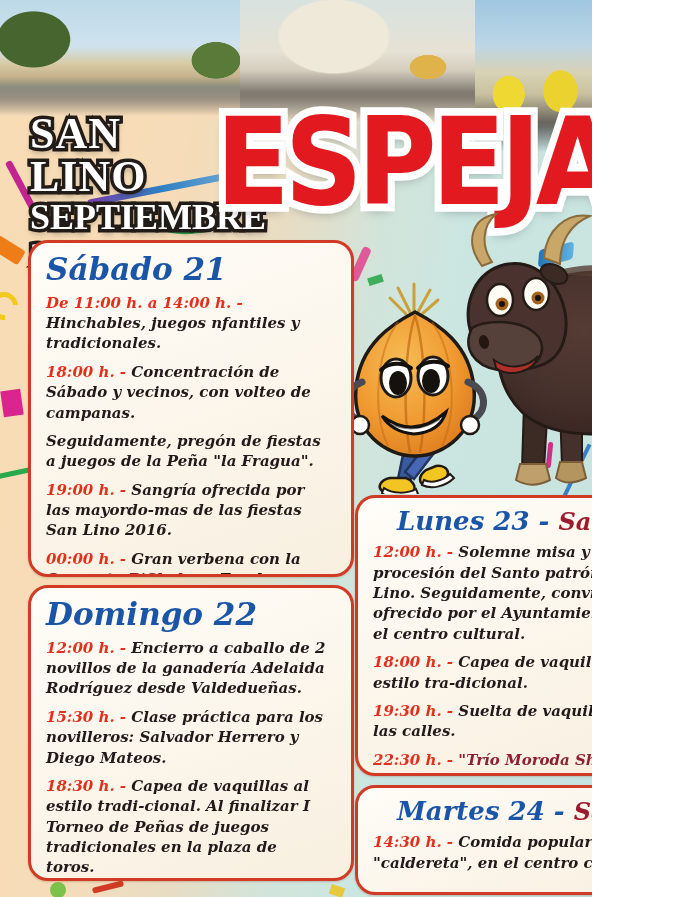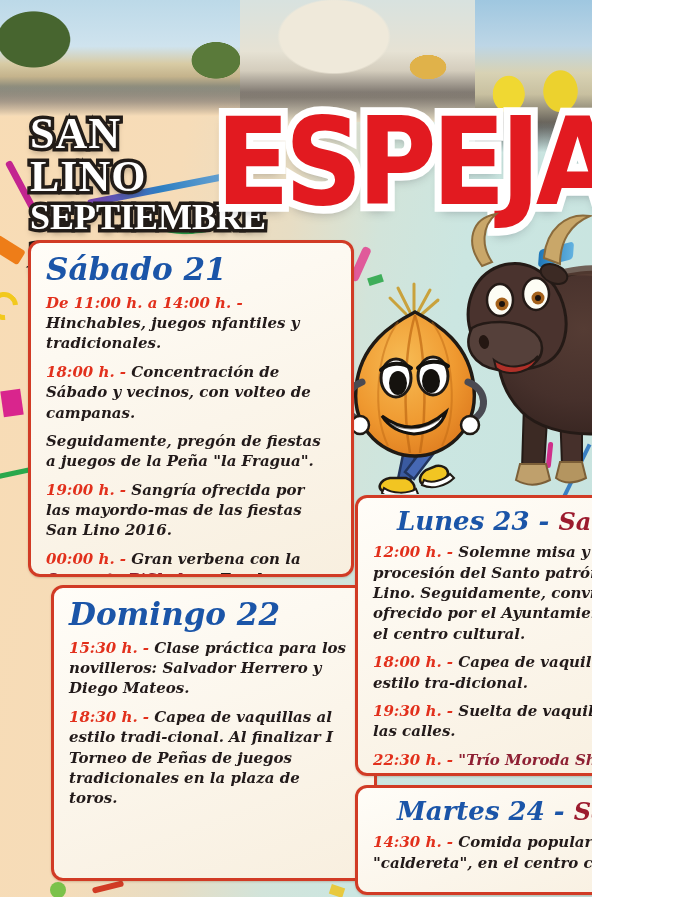--- a/index.html
+++ b/index.html
@@ -50,26 +50,26 @@
   .t-year  { font-size:36px; letter-spacing:26px; margin-top:4px; white-space:nowrap; }
 
   .espeja { position:absolute; left:216px; top:96px; width:484px; height:140px;
     font-family:"DejaVu Sans", sans-serif; font-weight:bold; font-size:108px;
     letter-spacing:-5px; transform:scaleY(1.12); transform-origin:top left; line-height:1.1; }
   .espeja .back { position:absolute; left:0; top:0; color:#fff;
     -webkit-text-stroke:14px #ffffff; text-shadow:0 7px 10px rgba(30,30,40,.35); }
   .espeja .front { position:relative; color:#e21a20; }
 
   
-  .card { position:absolute; border:3px solid #d13b25; border-radius:12px;
+  .card { position:absolute; border:3px solid #d13b25; border-radius:20px;
     background:linear-gradient(160deg,#fffdf8 0%,#fbf5ea 55%,#f8efdf 100%);
     padding:10px 25px 8px 13px; overflow:hidden;
     box-shadow:0 1px 2px rgba(120,70,40,.25); }
   .card-sabado  { left:28px;  top:240px; width:326px; height:337px; }
-  .card-domingo { left:28px;  top:585px; width:326px; height:296px;margin-left:23px; }
+  .card-domingo { left:28px;  top:585px; width:326px; height:296px; }
   .card-lunes   { left:355px; top:495px; width:335px; height:281px; }
   .card-martes  { left:355px; top:785px; width:335px; height:110px; }
 
   .card h2 { font-style:italic; font-weight:bold; font-size:31px; color:#1b55a8;
     margin:0 0 7px 2px; line-height:1.05; white-space:nowrap; }
   .card-lunes h2, .card-martes h2 { font-size:26px;margin-left:26px; }
   .card h2 .sub { color:#9c1b2e; font-size:24px; }
 
   .entry { font-style:italic; font-weight:bold; font-size:15px; line-height:1.36;
     color:#221a1a; margin:0 0 8px 2px; }
@@ -242,20 +242,21 @@
     <h2><span>Sábado 21</span></h2>
     <p class="entry"><span class="t">De 11:00 h. a 14:00 h. - </span><span>Hinchables, juegos nfantiles y tradicionales.</span></p>
     <p class="entry"><span class="t">18:00 h. - </span><span>Concentración de Sábado y vecinos, con volteo de campanas.</span></p>
     <p class="entry"><span>Seguidamente, pregón de fiestas a juegos de la Peña "la Fragua".</span></p>
     <p class="entry"><span class="t">19:00 h. - </span><span>Sangría ofrecida por las mayordo-mas de las fiestas San Lino 2016.</span></p>
     <p class="entry"><span class="t">00:00 h. -  </span><span>Gran verbena con la </span><span class="hl">Orquesta D'Shalom.</span><span> En el descanso baile de disfraces.</span></p>
   </section>
 
   <section class="card card-domingo">
     <h2><span>Domingo 22</span></h2>
+    <p class="entry"><span class="t">12:00 h. - </span><span>Encierro a caballo de 2 novillos de la ganadería Adelaida Rodríguez desde Valdedueñas.</span></p>
     <p class="entry"><span class="t">15:30 h. - </span><span>Clase práctica para los novilleros: Salvador Herrero y Diego Mateos.</span></p>
     <p class="entry"><span class="t">18:30 h. - </span><span>Capea de vaquillas al estilo tradi-cional. Al finalizar I Torneo de Peñas de juegos tradicionales en la plaza de toros.</span></p>
   </section>
 
   <section class="card card-lunes">
     <h2><span>Lunes 23 - </span><span class="sub">San Lino</span></h2>
     <p class="entry"><span class="t">12:00 h. - </span><span>Solemne misa y procesión del Santo patrón San Lino. Seguidamente, convite ofrecido por el Ayuntamiento en el centro cultural.</span></p>
     <p class="entry"><span class="t">18:00 h. - </span><span>Capea de vaquillas al estilo tra-dicional.</span></p>
     <p class="entry"><span class="t">19:30 h. - </span><span>Suelta de vaquillas por las calles.</span></p>
     <p class="entry"><span class="t">22:30 h. -  </span><span class="hl">"Trío Moroda Show".</span></p>

